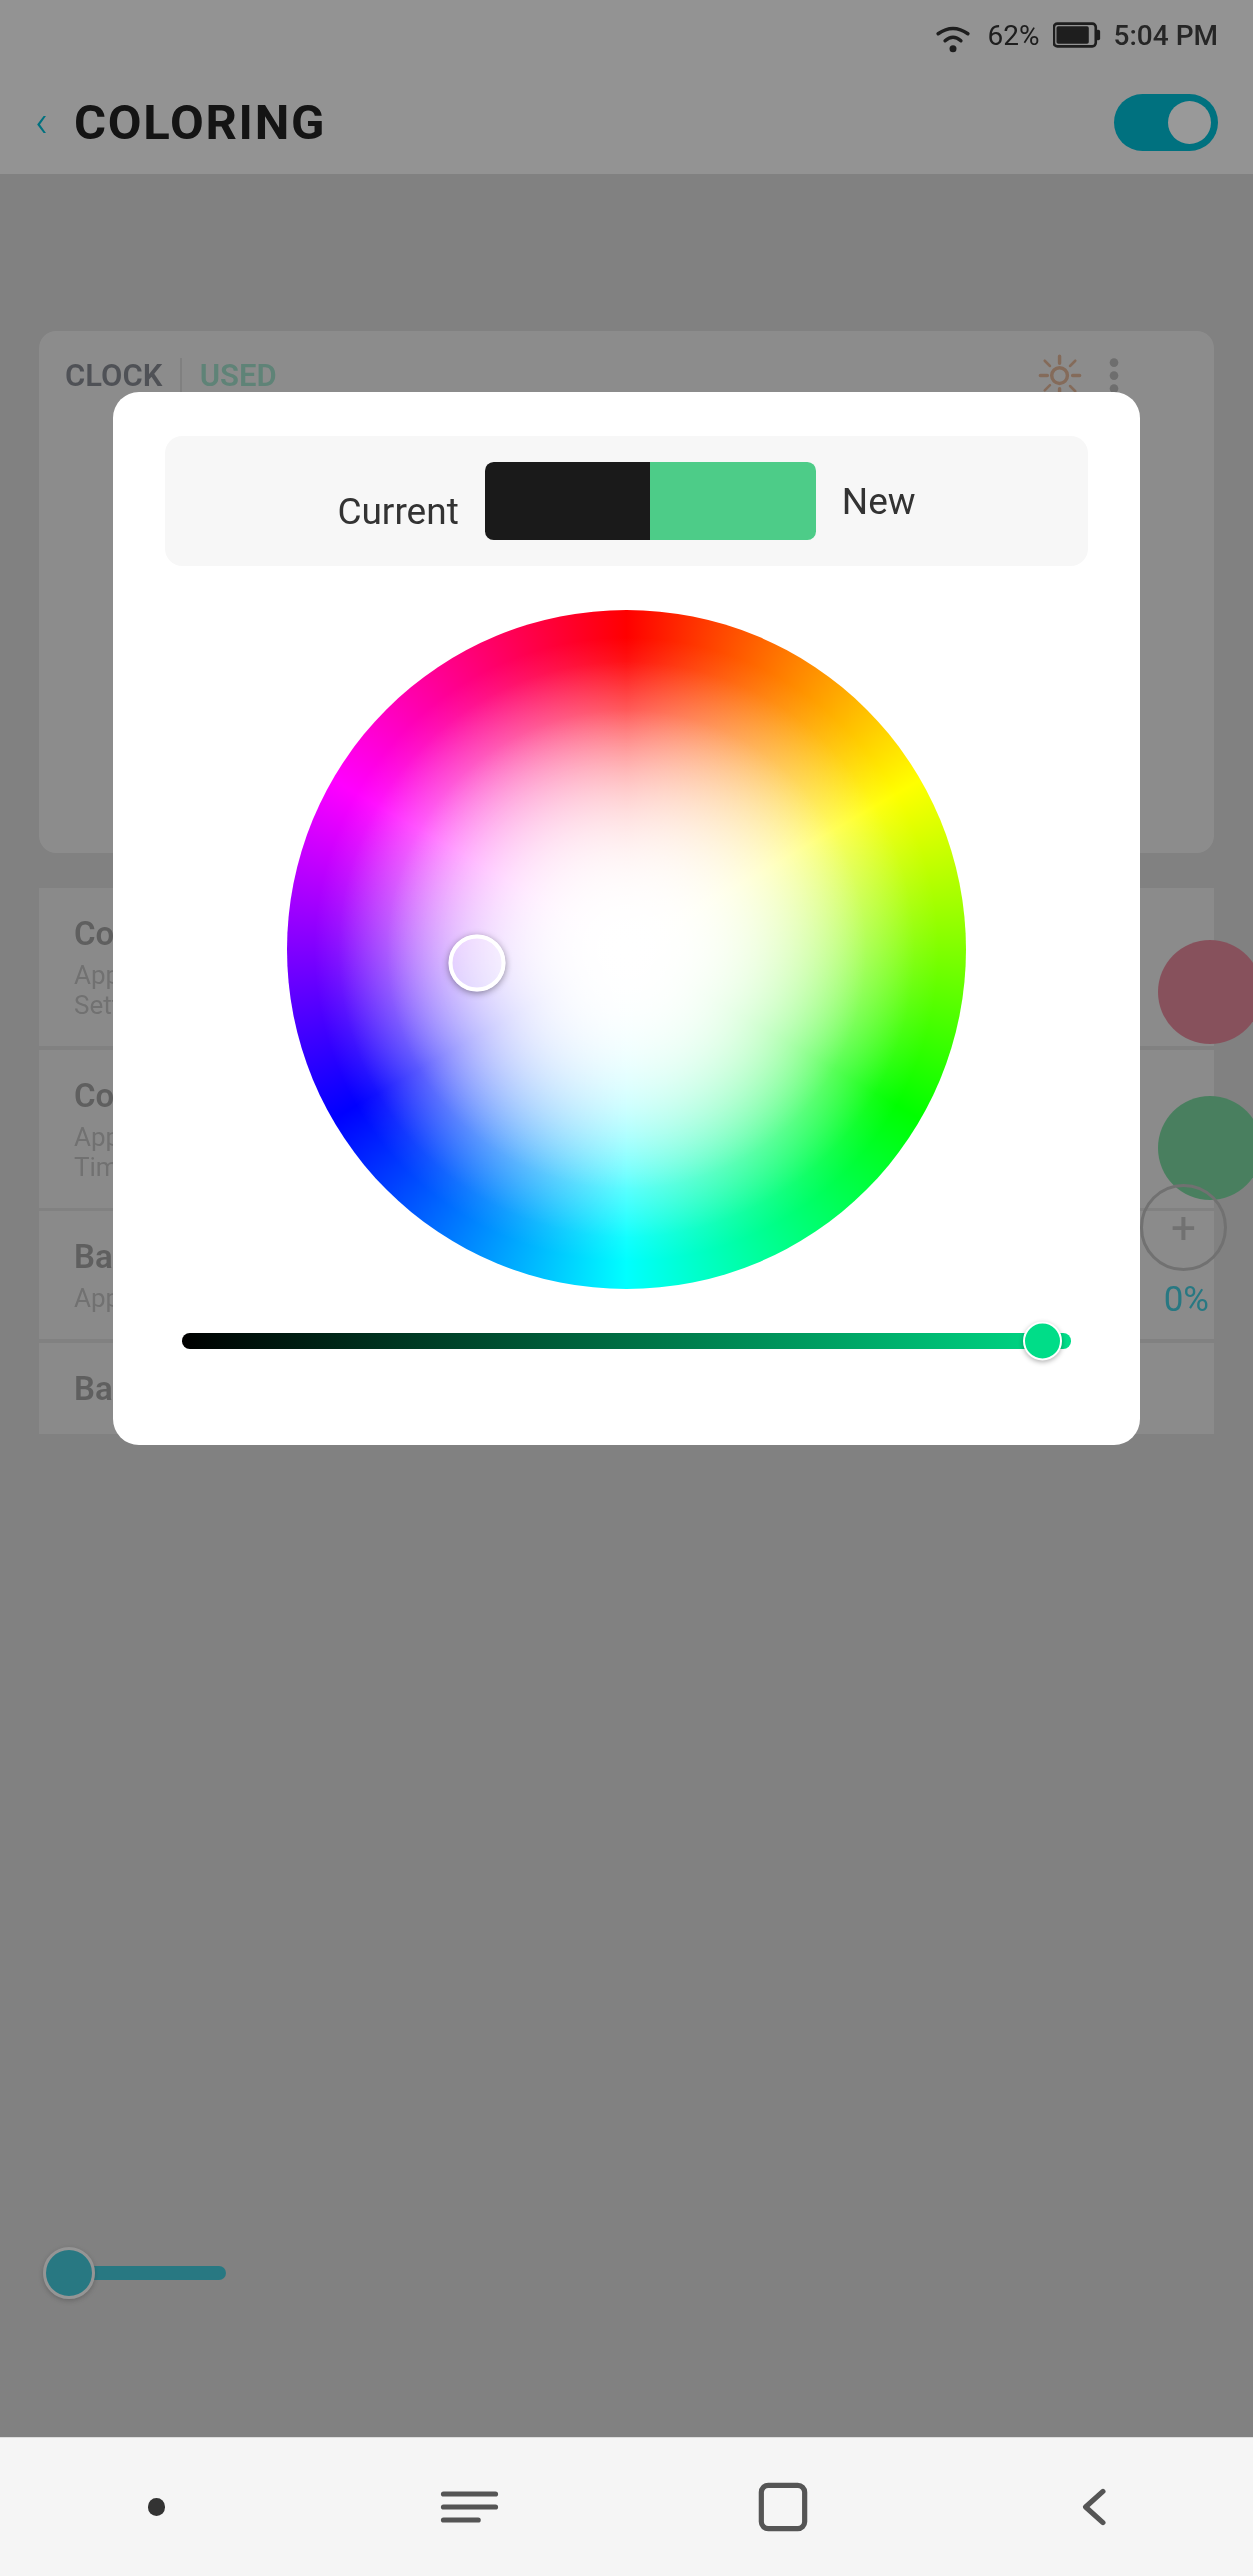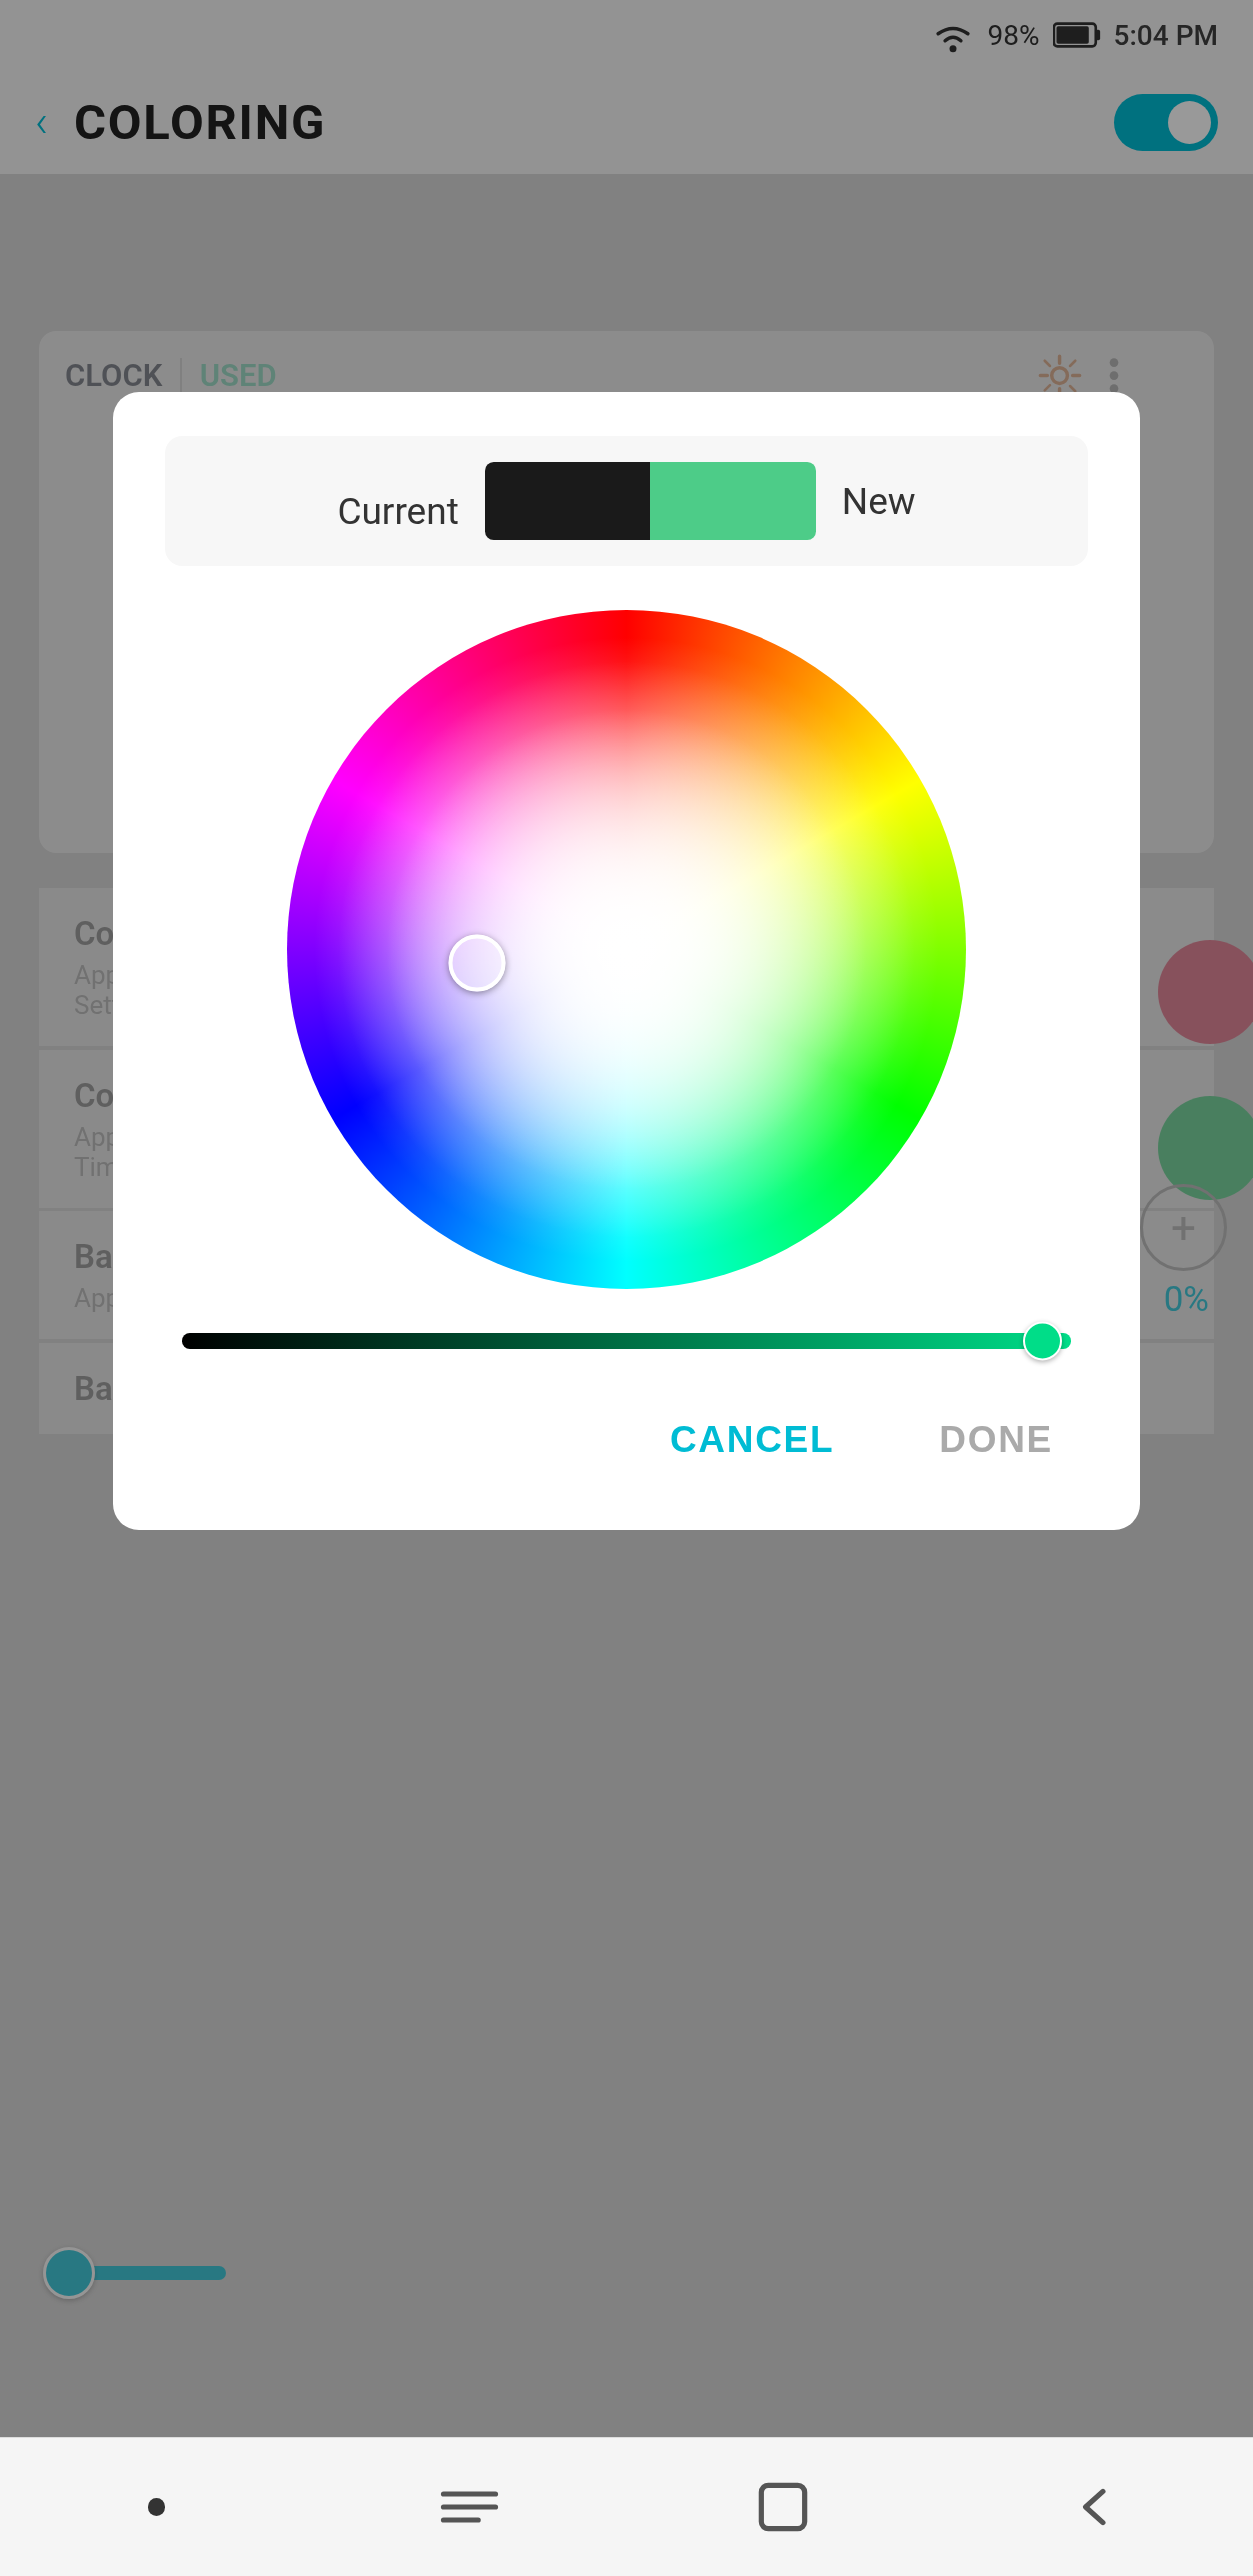--- a/index.html
+++ b/index.html
@@ -475,21 +475,21 @@
 
 <div class="status-bar">
   <div class="status-bar-icons">
 
     <svg width="44" height="35" viewBox="0 0 50 40">
       <path d="M25 35 L25 35" stroke="#333" stroke-width="5" stroke-linecap="round"></path>
       <path d="M16 26 Q25 18 34 26" stroke="#333" stroke-width="4" fill="none" stroke-linecap="round"></path>
       <path d="M8 18 Q25 6 42 18" stroke="#333" stroke-width="4" fill="none" stroke-linecap="round"></path>
       <circle cx="25" cy="35" r="4" fill="#333"></circle>
     </svg>
-    <span class="status-battery">98%</span>
+    <span class="status-battery">62%</span>
 
     <svg width="48" height="30" viewBox="0 0 55 34">
       <rect x="1" y="4" width="48" height="26" rx="4" stroke="#333" stroke-width="3" fill="none"></rect>
       <rect x="4" y="7" width="37" height="20" rx="2" fill="#333"></rect>
       <rect x="49" y="11" width="5" height="12" rx="2" fill="#333"></rect>
     </svg>
     <span class="status-time">5:04 PM</span>
   </div>
 </div>
 
@@ -619,24 +619,20 @@
       </div>
     </div>
 
     <div class="brightness-slider-container">
       <div class="brightness-slider">
         <div class="brightness-thumb"></div>
       </div>
     </div>
 
 
-    <div class="dialog-buttons">
-      <button class="cancel-btn">CANCEL</button>
-      <button class="done-btn">DONE</button>
-    </div>
 
   </div>
 </div>
 
 <div class="bottom-nav">
 
   <div class="nav-btn">
     <div class="nav-dot"></div>
   </div>
 

